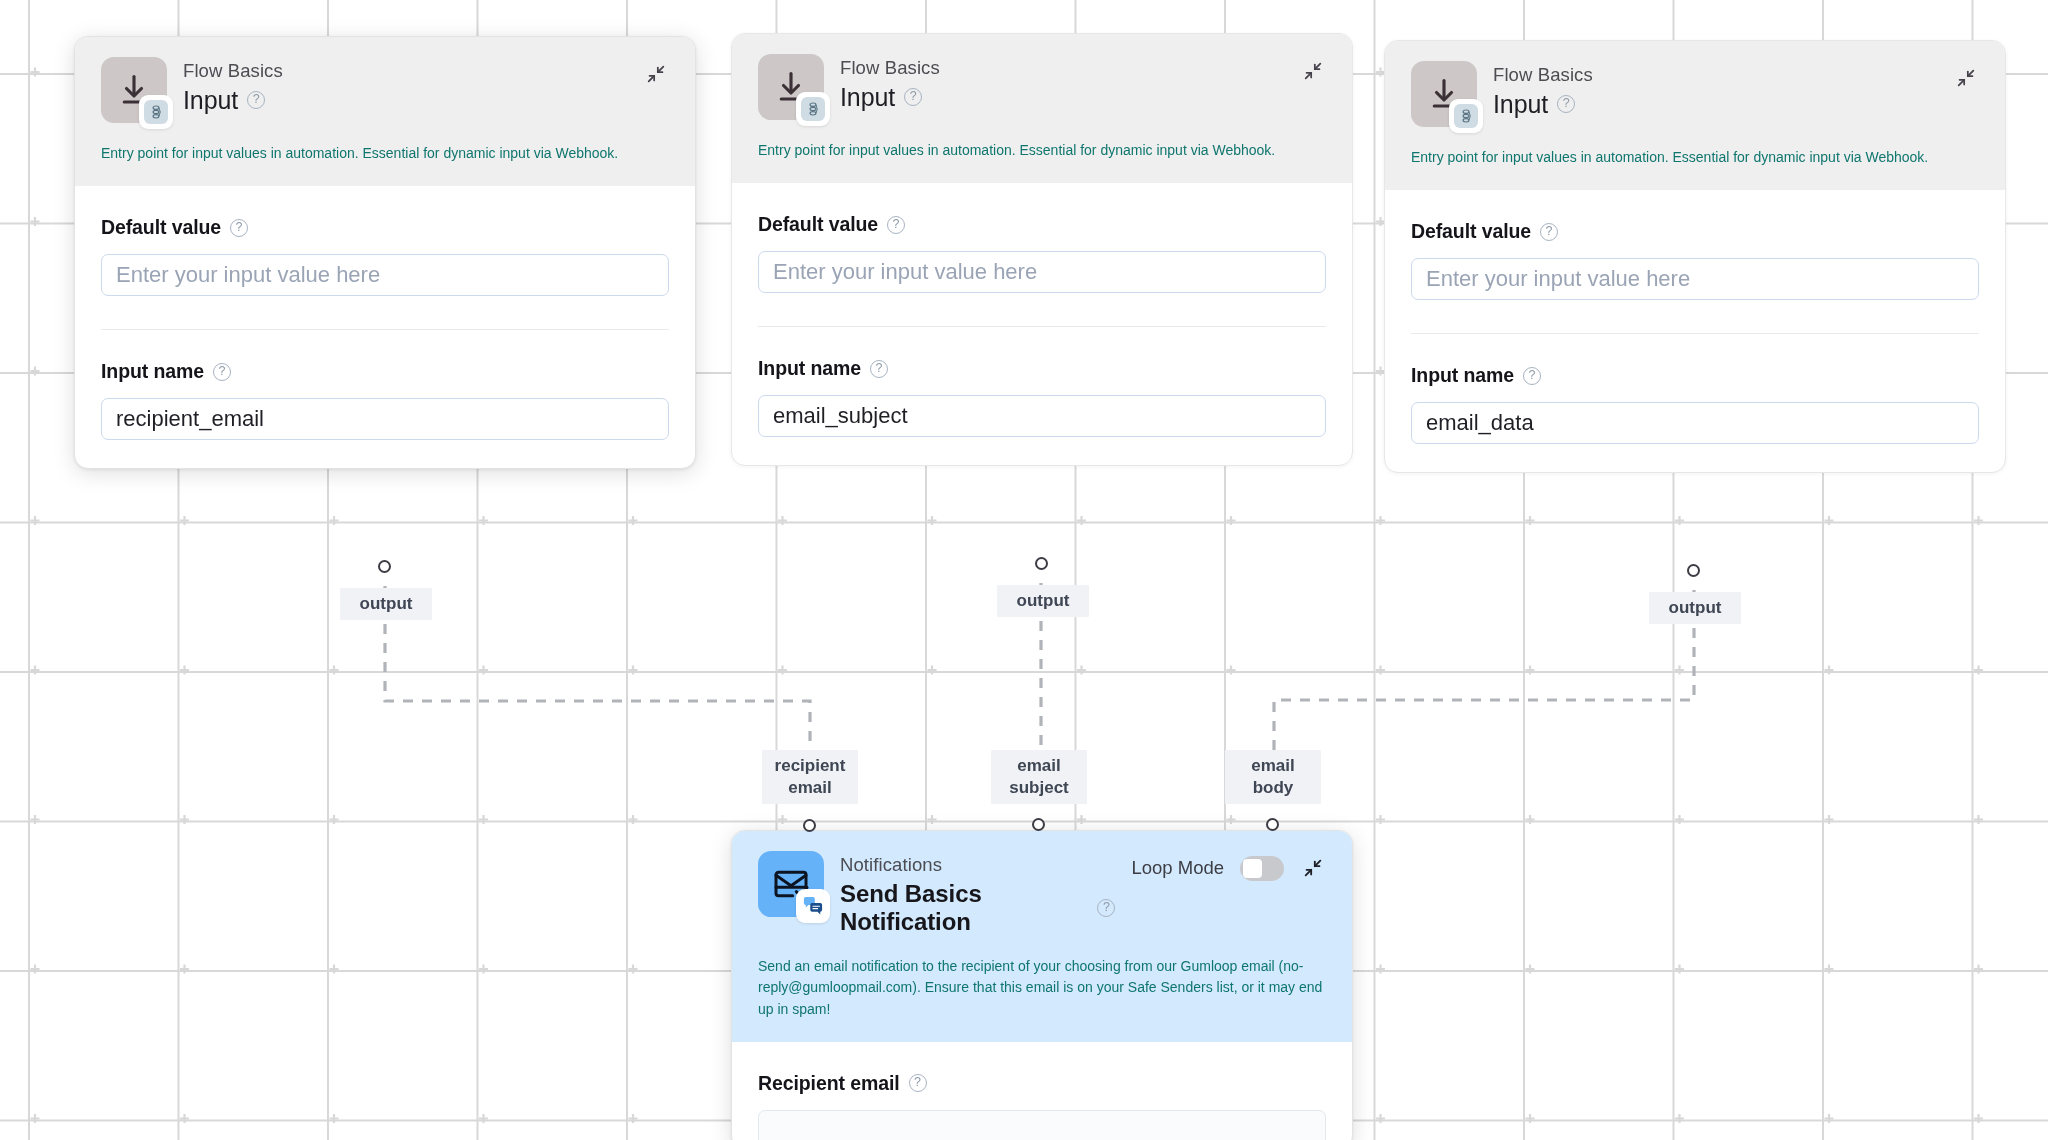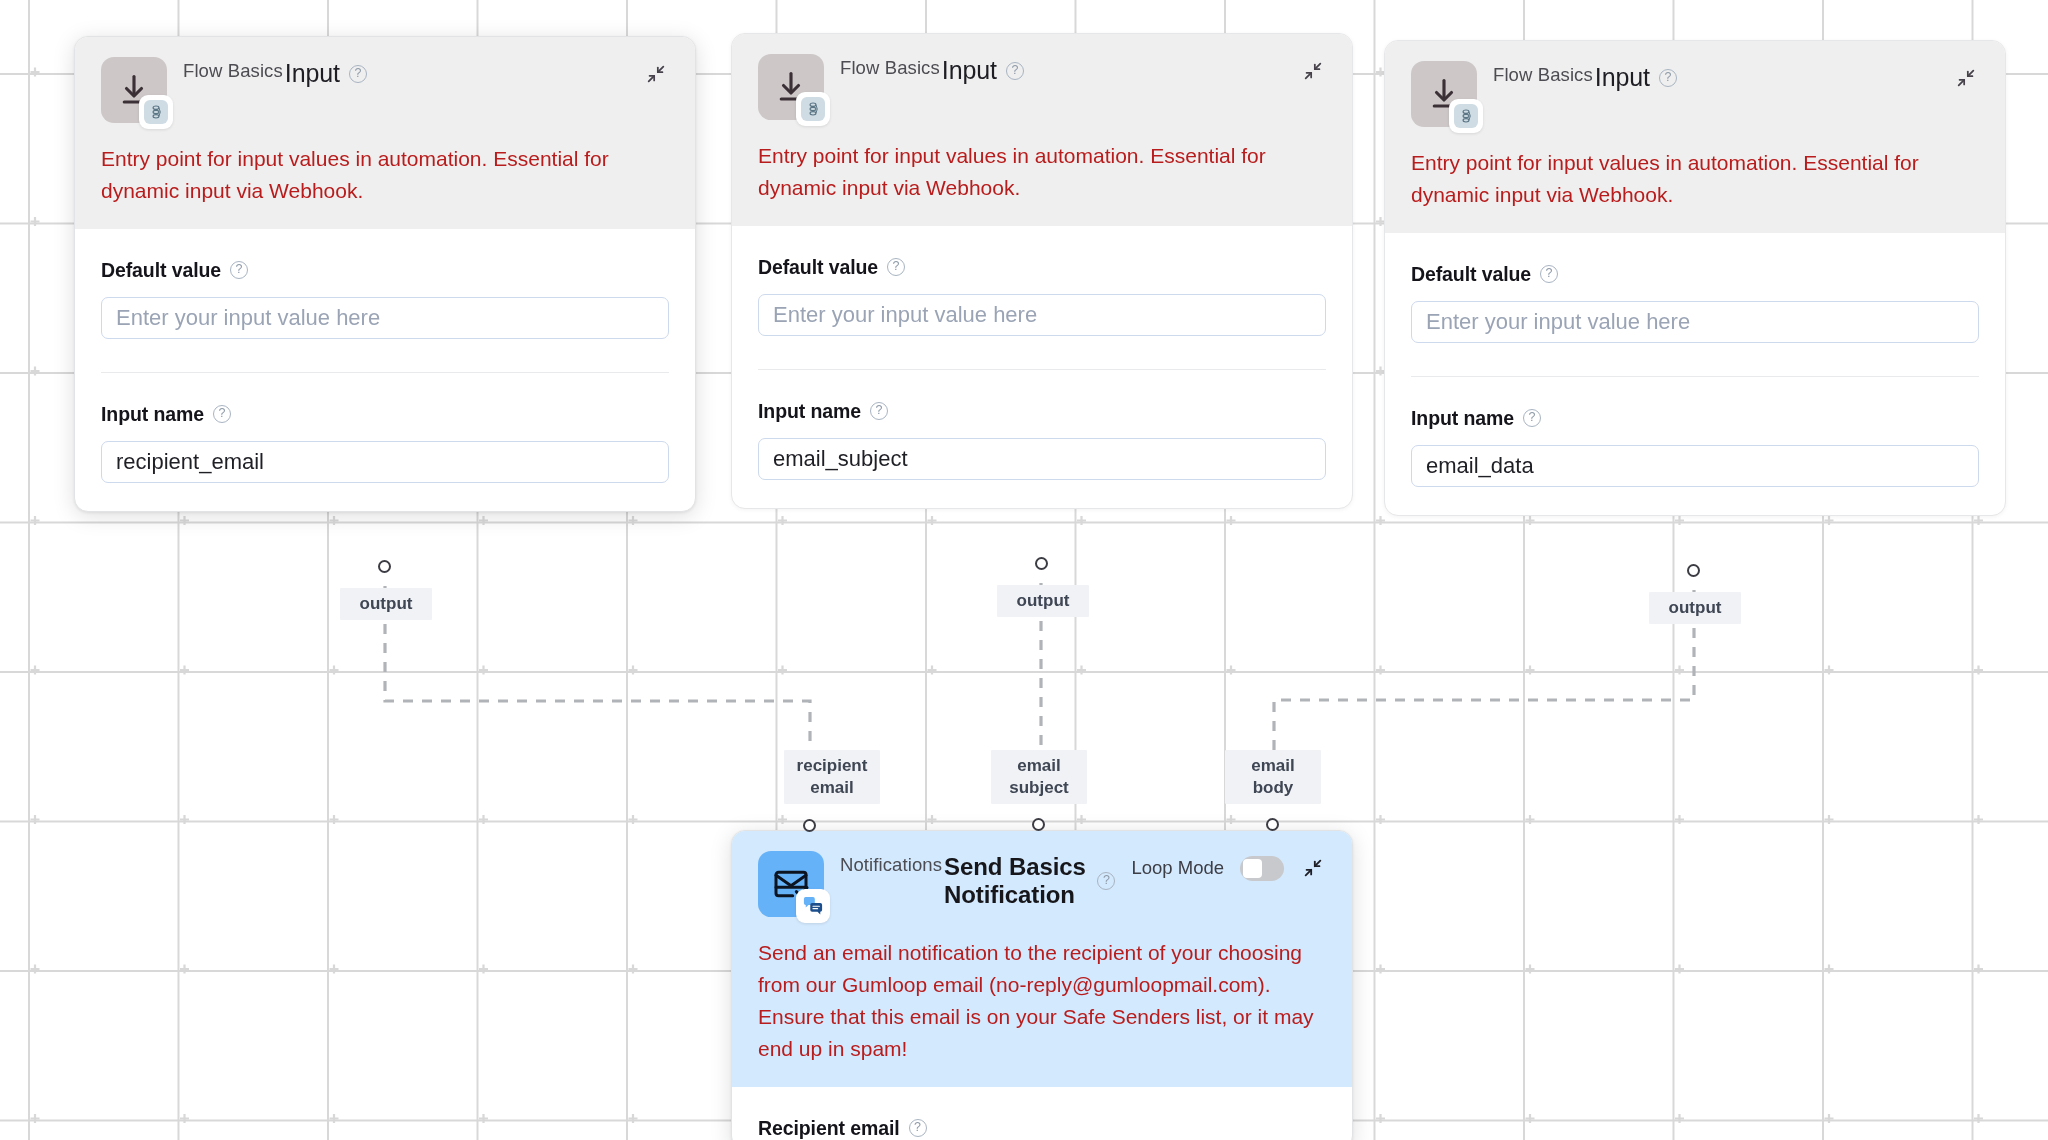--- a/index.html
+++ b/index.html
@@ -98,21 +98,21 @@
     border-radius: 6px;
     background: #cfdce3;
     display: flex;
     align-items: center;
     justify-content: center;
   }
   .badge-inner.white-bg { background: transparent; }
 
   .title-block {
     display: flex;
-    flex-direction: row;
+    flex-direction: column;
     padding-top: 2px;
     gap: 2px;
     flex: 1 1 auto;
     min-width: 0;
   }
   .node-category {
     font-size: 18.5px;
     color: #4c4c52;
     line-height: 1.35;
     letter-spacing: 0.1px;
@@ -182,23 +182,23 @@
     height: 26px;
     display: flex;
     align-items: center;
     justify-content: center;
     flex: 0 0 auto;
     cursor: pointer;
   }
 
   .node-desc {
     margin-top: 20px;
-    font-size: 21px;
+    font-size: 14px;
     line-height: 1.52;
-    color: #b91c1c;
+    color: #0f766e;
   }
 
   
   .node-body {
     padding: 30px 26px 28px 26px;
   }
   .field-label-row {
     display: flex;
     align-items: center;
     gap: 9px;
@@ -461,21 +461,21 @@
       <div class="field-label-row">
         <span class="field-label">Input name</span>
         <span class="help-icon">?</span>
       </div>
       <div class="text-input">email_data</div>
     </div>
   </div>
   <div class="handle" style="left:1687px; top:564px;"></div>
   <div class="port-label" style="left:1649px; top:592px; width:92px;">output</div>
 
-  <div class="port-label" style="left:784px; top:750px; width:96px;">recipient
+  <div class="port-label" style="left:762px; top:750px; width:96px;">recipient
 email</div>
   <div class="handle" style="left:803px; top:819px;"></div>
 
   <div class="port-label" style="left:991px; top:750px; width:96px;">email
 subject</div>
   <div class="handle" style="left:1032px; top:818px;"></div>
 
   <div class="port-label" style="left:1225px; top:750px; width:96px;">email
 body</div>
   <div class="handle" style="left:1266px; top:818px;"></div>

